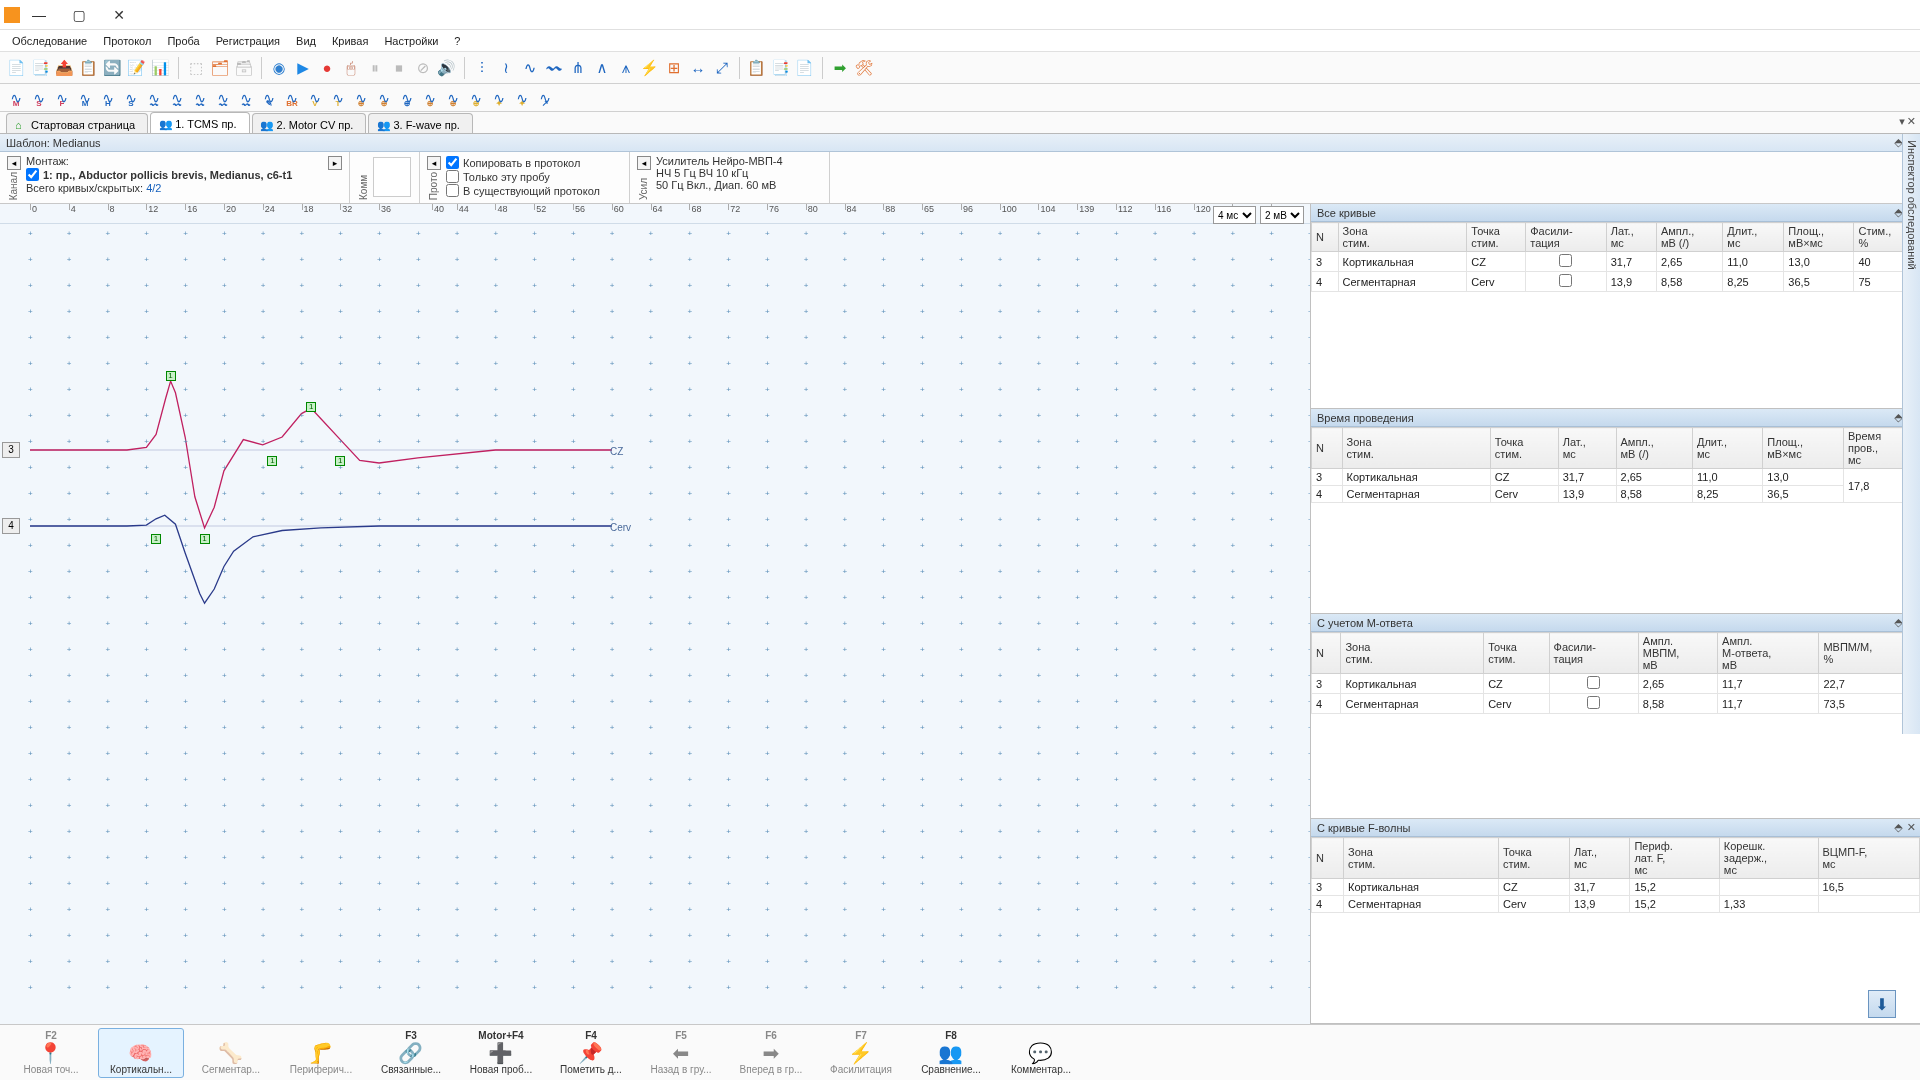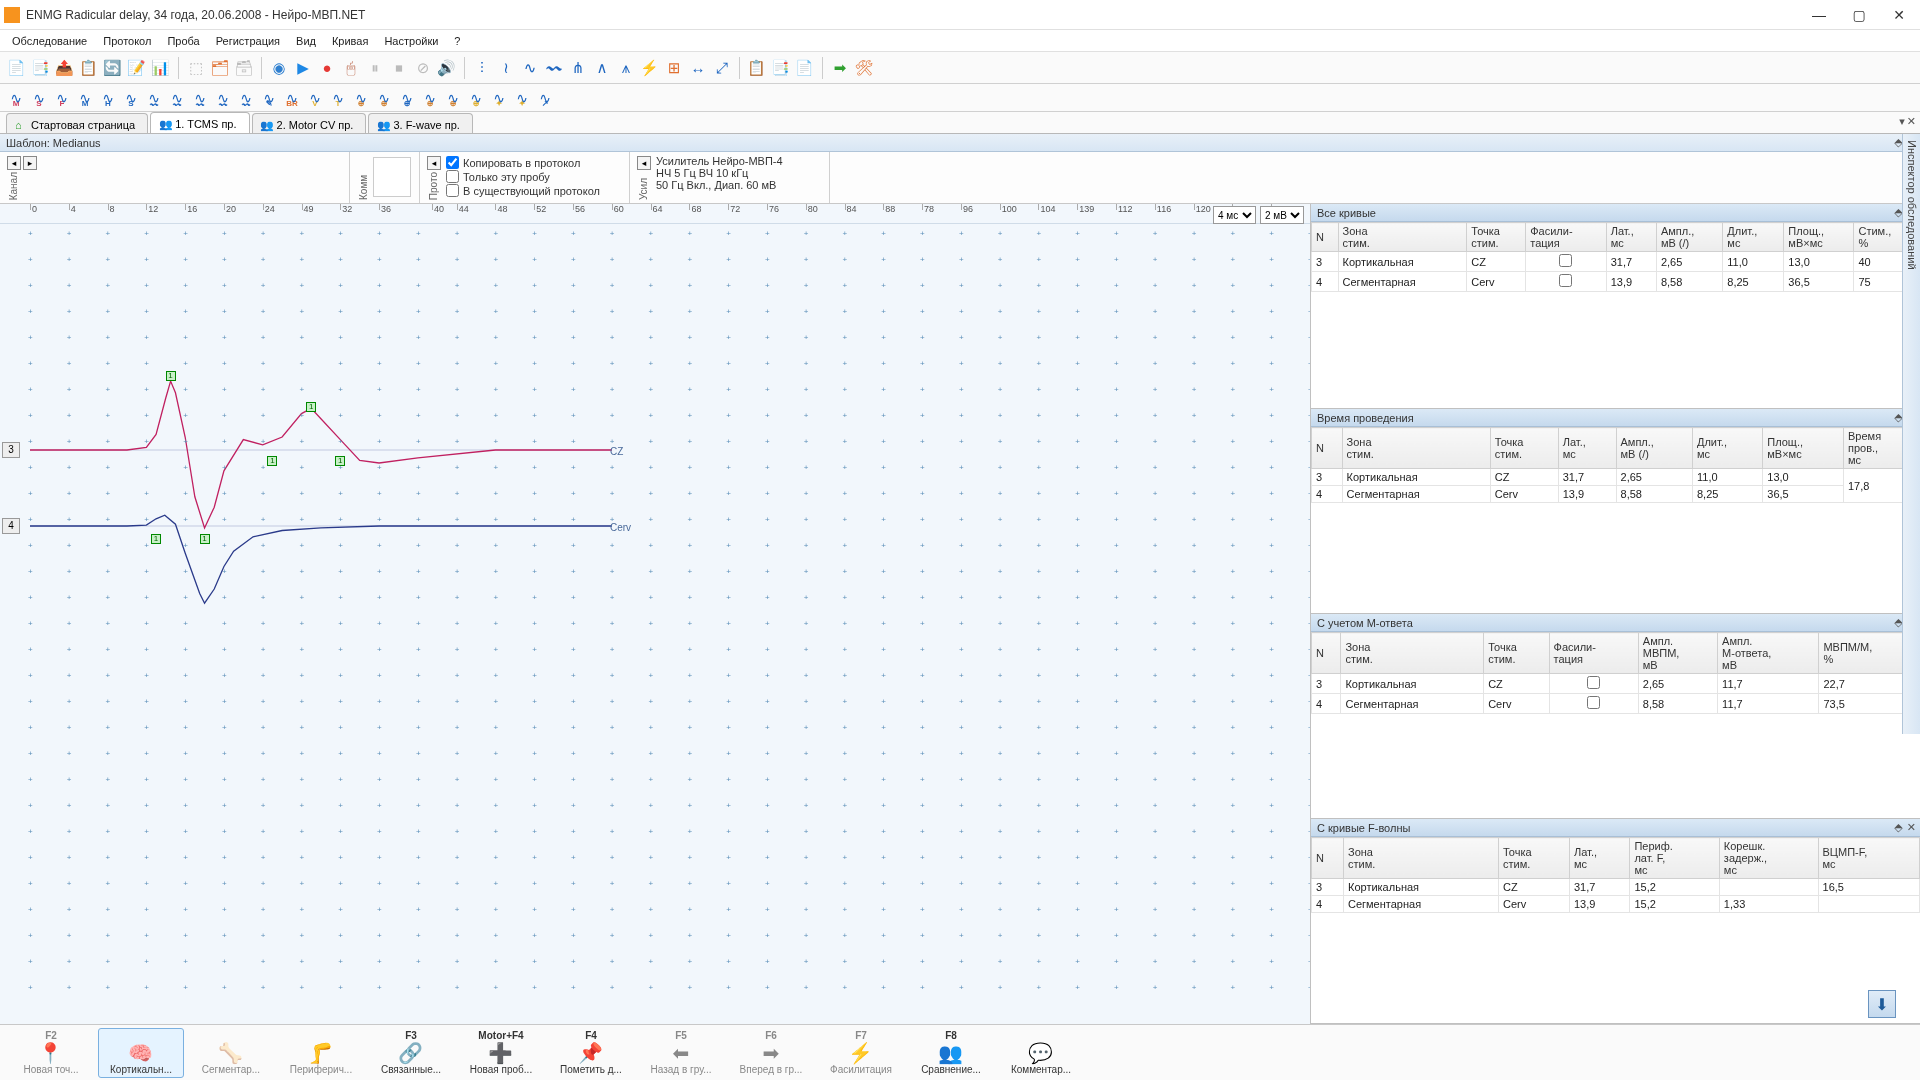--- a/index.html
+++ b/index.html
@@ -59,21 +59,20 @@
 .fnbtn .icn{font-size:20px;height:22px;display:flex;align-items:center}
 .fnbtn .lbl{font-size:10px;white-space:nowrap;overflow:hidden;text-overflow:ellipsis;max-width:84px}
 .bottom-arrow{position:absolute;right:24px;bottom:62px;width:28px;height:28px;border:1px solid #6a94c0;background:linear-gradient(#e0ecf8,#c4d9ee);display:flex;align-items:center;justify-content:center;font-size:16px;color:#1d5a99}
 svg{overflow:visible}
 </style>
 </head>
 <body>
 
 <div class="titlebar">
   <div class="icon-app"></div>
-  <div class="title">ENMG Radicular delay, 34 года, 20.06.2008 - Нейро-МВП.NET</div>
   <div class="winbtns">
     <span>―</span>
     <span>▢</span>
     <span>✕</span>
   </div>
 </div>
 
 <div class="menubar" id="menubar">
     <span>Обследование</span>
     <span>Протокол</span>
@@ -324,20 +323,31 @@
     <span>✕</span>
   </span>
 </div>
 
 <div class="settings-row">
   <div class="sgroup" style="width:350px">
     <div style="display:flex;flex-direction:column;justify-content:space-between">
       <span class="navbtn">◂</span>
       <span class="vlabel">Канал</span>
     </div>
+    <div class="sgroup-body">
+      <div>Монтаж:</div>
+      <div class="checkbox-row">
+        <input type="checkbox" checked="" style="">
+        <b>1: пр., Abductor pollicis brevis, Medianus, c6-t1</b>
+      </div>
+      <div>
+        <span>Всего кривых/скрытых:</span>
+        <span style="color:#1560bd">4/2</span>
+      </div>
+    </div>
     <div style="display:flex;flex-direction:column">
         <span class="navbtn">▸</span>
       </div>
   </div>
   <div class="sgroup" style="width:70px">
     <span class="vlabel">Комм</span>
     <div style="width:44px;height:40px;border:1px solid #ccc;background:#fff;margin:2px"></div>
   </div>
   <div class="sgroup" style="width:210px">
     <div style="display:flex;flex-direction:column;justify-content:space-between">
@@ -379,37 +389,37 @@
       <select><option>2 мВ</option></select>
     </div>
     <div class="ruler" id="ruler">
         <div class="ruler-tick" style="left: 30px;">0</div>
         <div class="ruler-tick" style="left: 68.7879px;">4</div>
         <div class="ruler-tick" style="left: 107.576px;">8</div>
         <div class="ruler-tick" style="left: 146.364px;">12</div>
         <div class="ruler-tick" style="left: 185.152px;">16</div>
         <div class="ruler-tick" style="left: 223.939px;">20</div>
         <div class="ruler-tick" style="left: 262.727px;">24</div>
-        <div class="ruler-tick" style="left: 301.515px;">49</div>
+        <div class="ruler-tick" style="left: 301.515px;">18</div>
         <div class="ruler-tick" style="left: 340.303px;">32</div>
         <div class="ruler-tick" style="left: 379.091px;">36</div>
         <div class="ruler-tick" style="left: 432px;">40</div>
         <div class="ruler-tick" style="left: 456.667px;">44</div>
         <div class="ruler-tick" style="left: 495.455px;">48</div>
         <div class="ruler-tick" style="left: 534.242px;">52</div>
         <div class="ruler-tick" style="left: 573.03px;">56</div>
         <div class="ruler-tick" style="left: 611.818px;">60</div>
         <div class="ruler-tick" style="left: 650.606px;">64</div>
         <div class="ruler-tick" style="left: 689.394px;">68</div>
         <div class="ruler-tick" style="left: 728.182px;">72</div>
         <div class="ruler-tick" style="left: 766.97px;">76</div>
         <div class="ruler-tick" style="left: 805.758px;">80</div>
         <div class="ruler-tick" style="left: 844.545px;">84</div>
         <div class="ruler-tick" style="left: 883.333px;">88</div>
-        <div class="ruler-tick" style="left: 922.121px;">78</div>
+        <div class="ruler-tick" style="left: 922.121px;">65</div>
         <div class="ruler-tick" style="left: 960.909px;">96</div>
         <div class="ruler-tick" style="left: 999.697px;">100</div>
         <div class="ruler-tick" style="left: 1038.48px;">104</div>
         <div class="ruler-tick" style="left: 1077.27px;">139</div>
         <div class="ruler-tick" style="left: 1116.06px;">112</div>
         <div class="ruler-tick" style="left: 1154.85px;">116</div>
         <div class="ruler-tick" style="left: 1193.64px;">120</div>
         <div class="ruler-tick" style="left: 1232.42px;">124</div>
         <div class="ruler-tick" style="left: 1271.21px;">128</div>
       </div>

